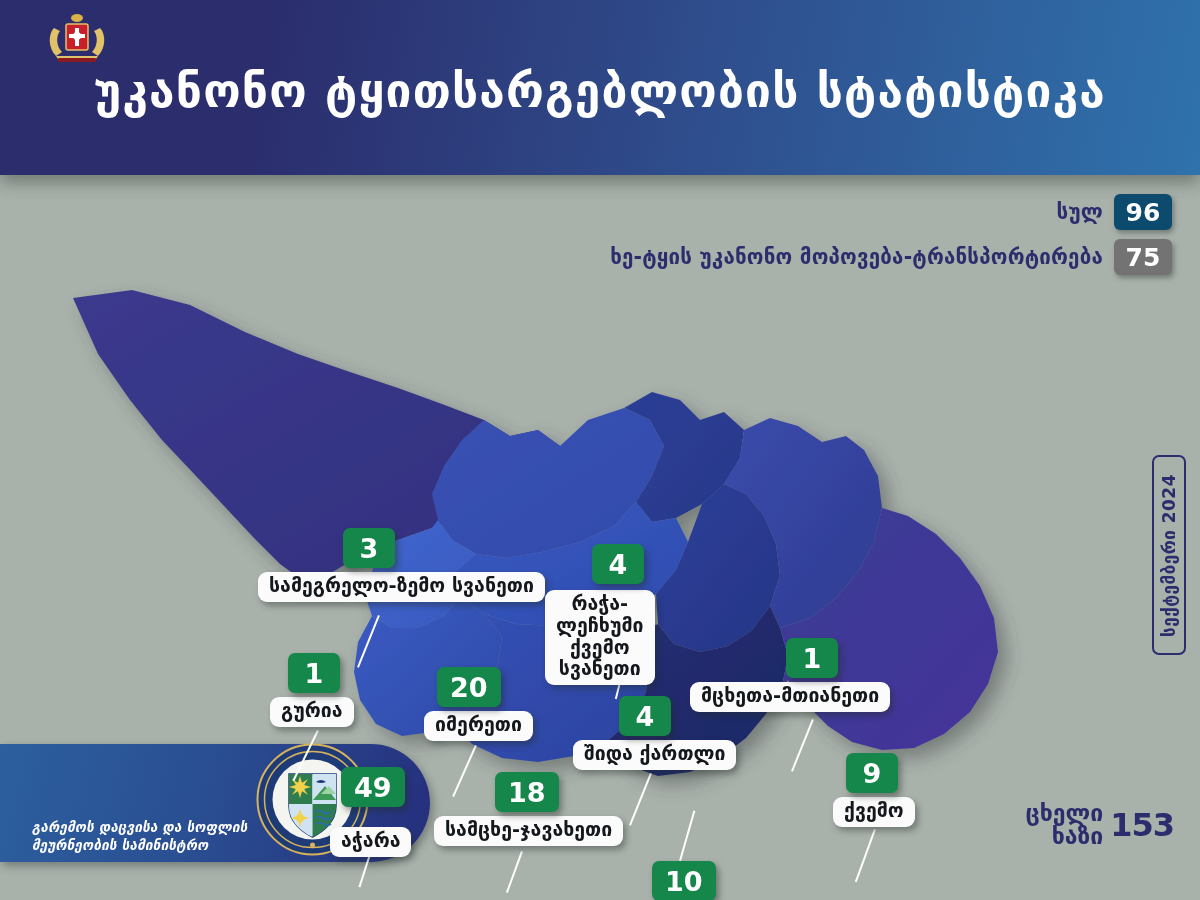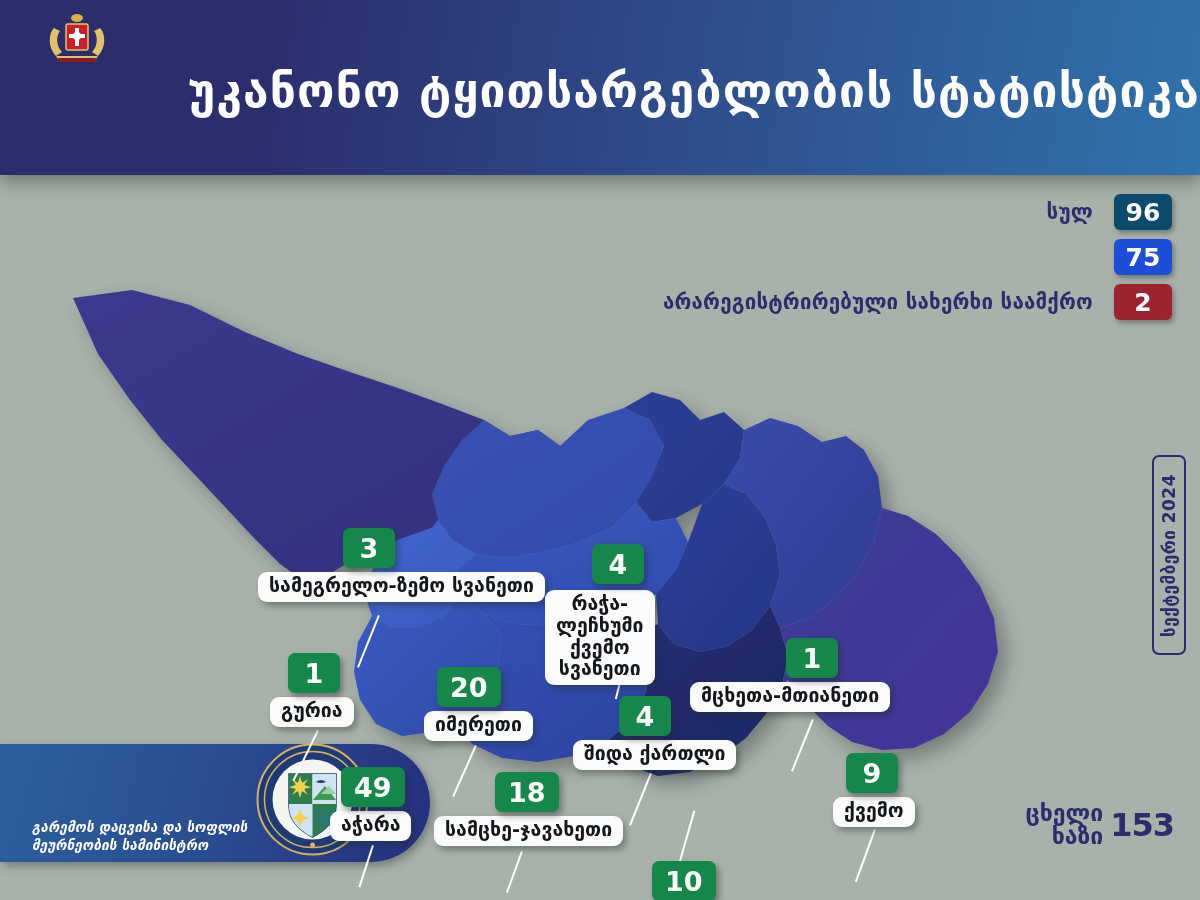--- a/index.html
+++ b/index.html
@@ -9,38 +9,38 @@
     background:#a9b1ab;
     position:relative;
     overflow:hidden;
   }
 
   
   .header {
     position:absolute; left:0; top:0; width:1200px; height:175px;
     background:linear-gradient(100deg,#2b2d6d 0%,#2b2d6d 22%,#2f4d8c 58%,#2f72ac 100%);
     box-shadow:0 7px 16px rgba(40,50,45,.45);
-    display:flex; align-items:center; justify-content:flex-end;
+    display:flex; align-items:center; justify-content:center;
   }
   .header-title {
     color:#fff;
     font-size:46px;
     font-weight:700;
     letter-spacing:1.2px;
     text-align:center;
     line-height:1;
     padding-top:6px;
   }
 
   
   .legend {
     position:absolute; right:28px; top:194px;
     display:flex; flex-direction:column; gap:9px; align-items:flex-end;
   }
-  .legend-row { display:flex; align-items:center; gap:21px; }
+  .legend-row { display:flex; align-items:center; gap:11px; }
   .legend-label {
     color:#2b2d6d; font-size:20.5px; font-weight:700; letter-spacing:.2px;
     white-space:nowrap; text-align:right;
   }
   .legend-chip {
     width:58px; height:36px; border-radius:6px;
     display:flex; align-items:center; justify-content:center;
     color:#fff; font-size:25px; font-weight:700;
     box-shadow:2px 3px 5px rgba(40,50,45,.42);
   }
@@ -122,25 +122,22 @@
 <div class="header">
   <div class="header-title">უკანონო ტყითსარგებლობის სტატისტიკა</div>
 </div>
 
 <div class="legend">
   <div class="legend-row">
     <span class="legend-label">სულ</span>
     <span class="legend-chip" style="background:#0c4a6e">96</span>
   </div>
   <div class="legend-row">
-    <span class="legend-chip" style="background:#1d4ed8">75</span>
-  </div>
-  <div class="legend-row">
-    <span class="legend-label">არარეგისტრირებული სახერხი საამქრო</span>
-    <span class="legend-chip" style="background:#9b2430">2</span>
+    <span class="legend-label">ხე-ტყის უკანონო  მოპოვება-ტრანსპორტირება</span>
+    <span class="legend-chip" style="background:#737373">75</span>
   </div>
 </div>
 
 <div class="map-wrap">
 
   <svg class="map-svg" viewBox="0 0 1030 560">
     <defs>
       <filter id="mshadow" x="-20%" y="-20%" width="150%" height="150%">
         <feDropShadow dx="9" dy="9" stdDeviation="9" flood-color="#3a4340" flood-opacity="0.45"></feDropShadow>
       </filter>
@@ -266,21 +263,21 @@
   </div>
 
   <div class="marker">
     <div class="pill" style="left:619px;top:521px;">4</div>
     <div class="namebox" style="left:573px;top:565px;">შიდა ქართლი</div>
     <div class="leader" style="left:650px;top:598px;transform:rotate(22deg);"></div>
   </div>
 
   <div class="marker">
     <div class="pill" style="left:341px;top:592px;">49</div>
-    <div class="namebox" style="left:330px;top:636px;">აჭარა</div>
+    <div class="namebox" style="left:330px;top:652px;">აჭარა</div>
     <div class="leader" style="left:372px;top:670px;height:44px;transform:rotate(18deg);"></div>
   </div>
 
   <div class="marker">
     <div class="pill" style="left:495px;top:597px;">18</div>
     <div class="namebox" style="left:434px;top:641px;">სამცხე-ჯავახეთი</div>
     <div class="leader" style="left:521px;top:676px;height:44px;transform:rotate(20deg);"></div>
   </div>
 
   <div class="marker">

